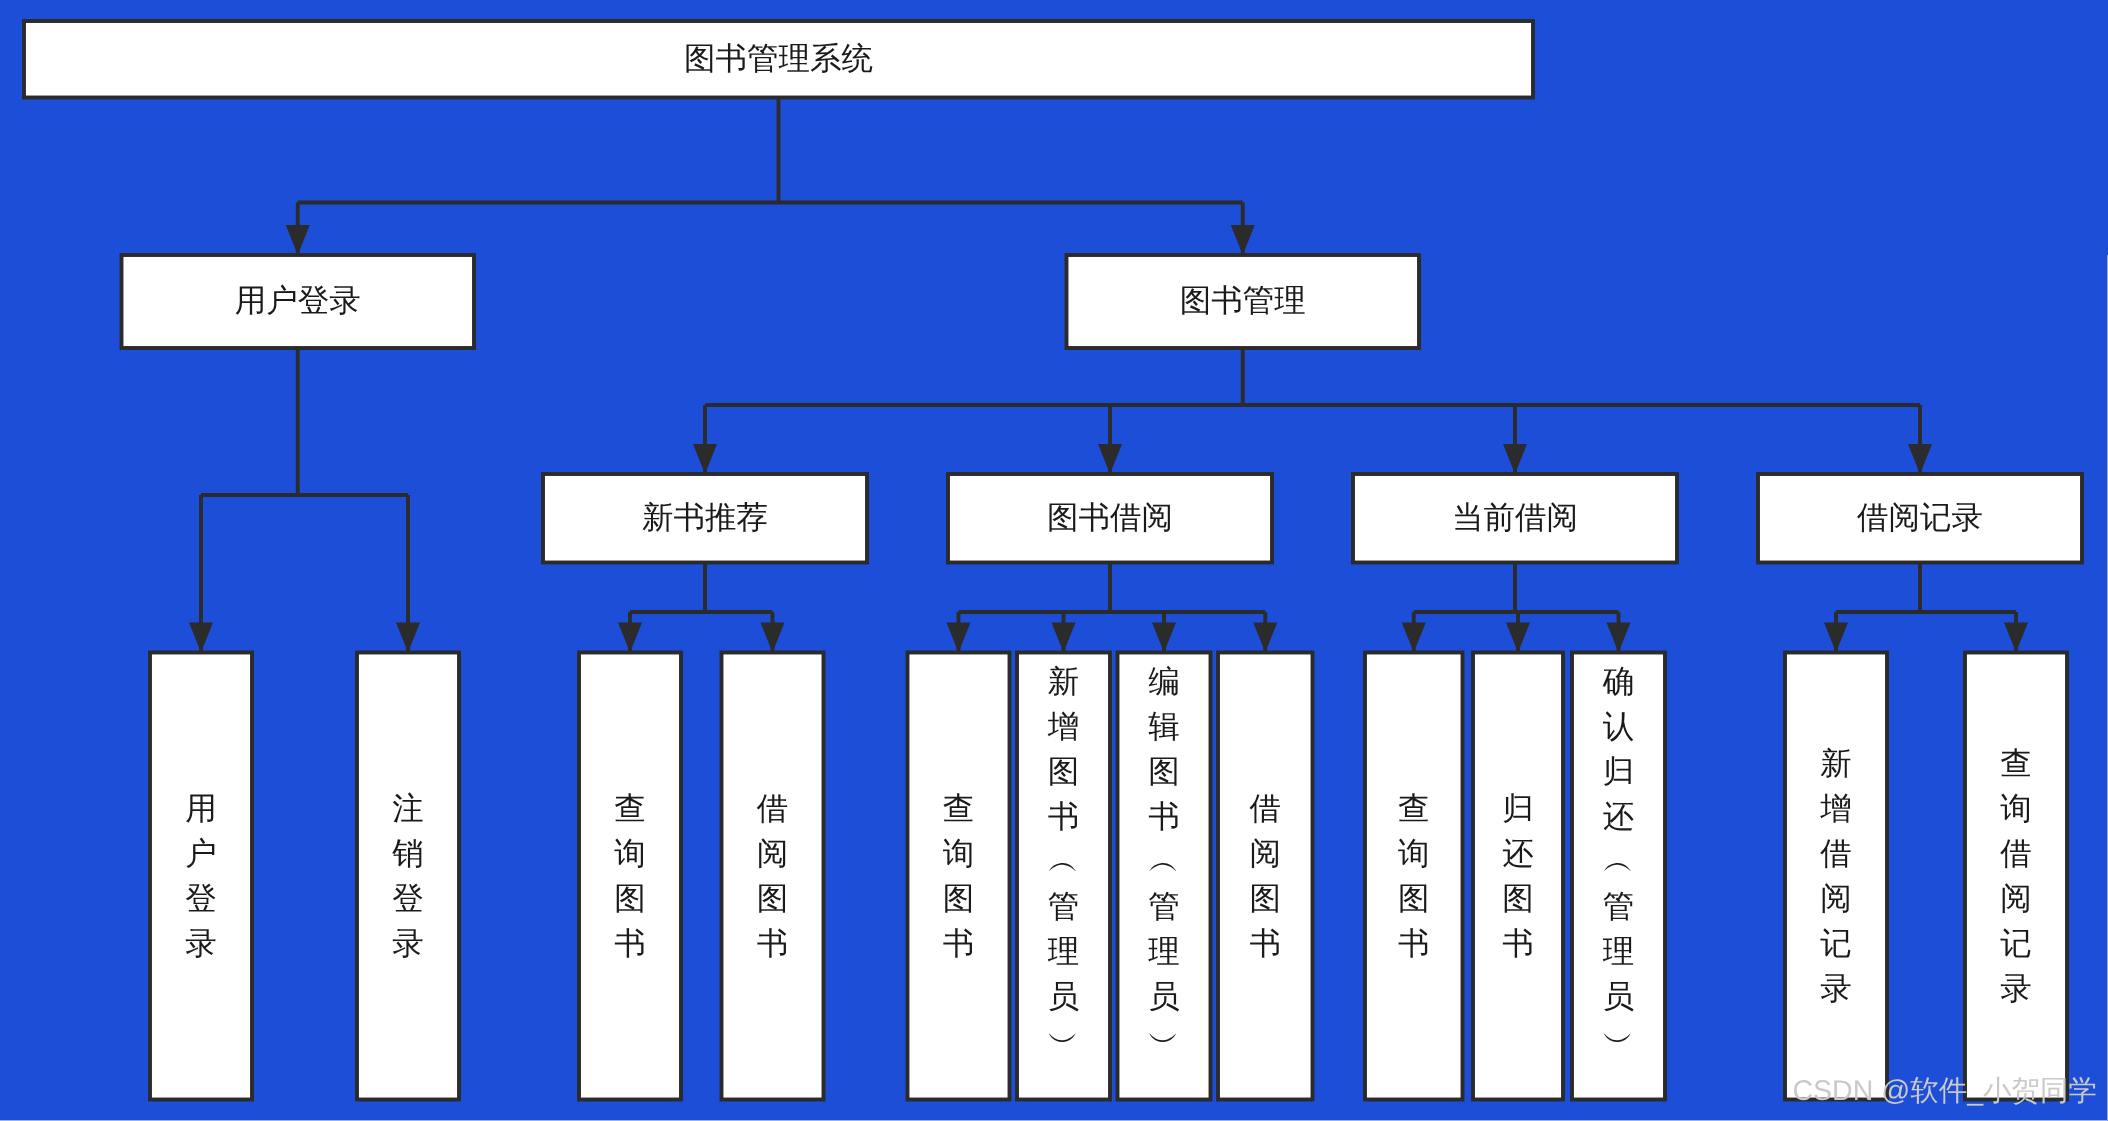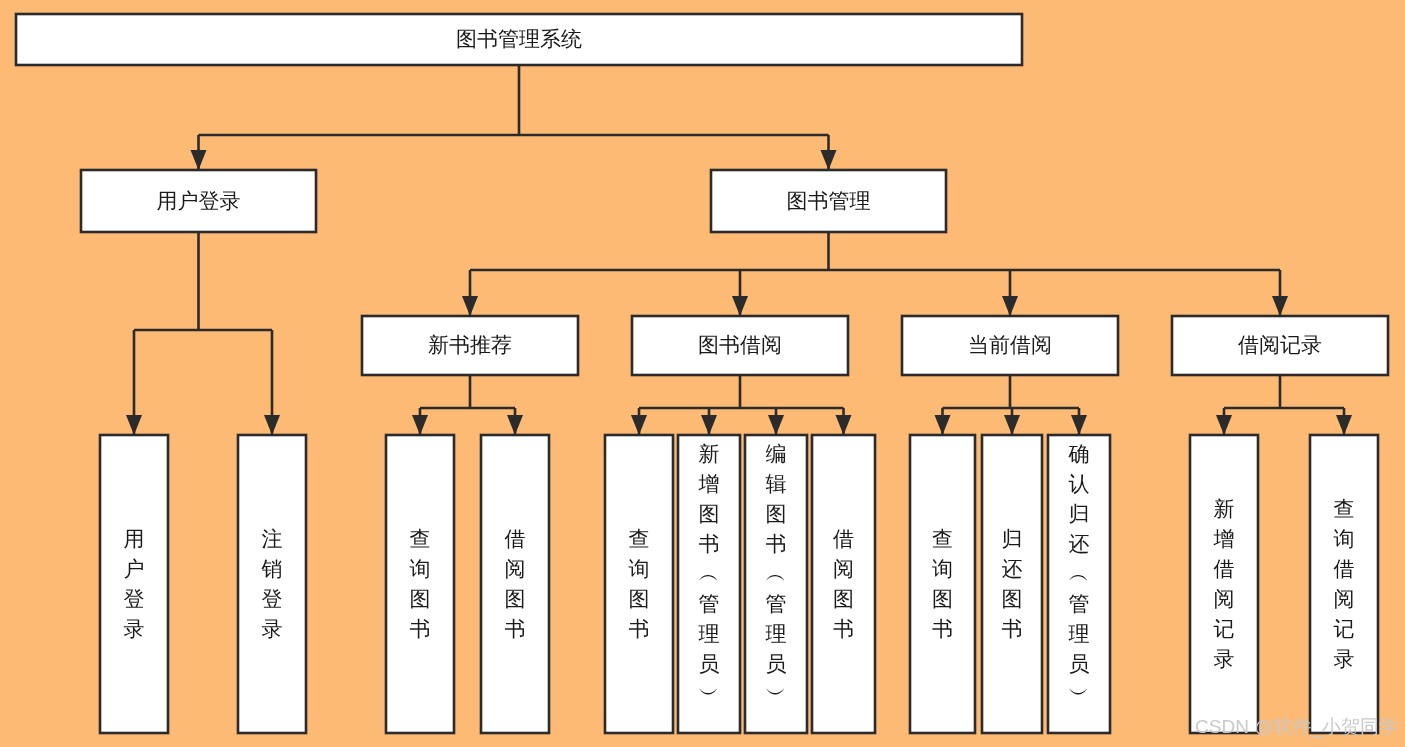--- a/index.html
+++ b/index.html
@@ -8,21 +8,21 @@
     padding: 0;
     background: #ffffff;
   }
   body {
     font-family: "Liberation Sans", "DejaVu Sans", sans-serif;
   }
   #diagram-root {
     position: relative;
     width: 1405px;
     height: 747px;
-    background: #fdba74;
+    background: #1d4ed8;
     overflow: hidden;
   }
   svg#flow-svg {
     position: absolute;
     top: 0;
     left: 0;
     width: 1405px;
     height: 747px;
     display: block;
   }

